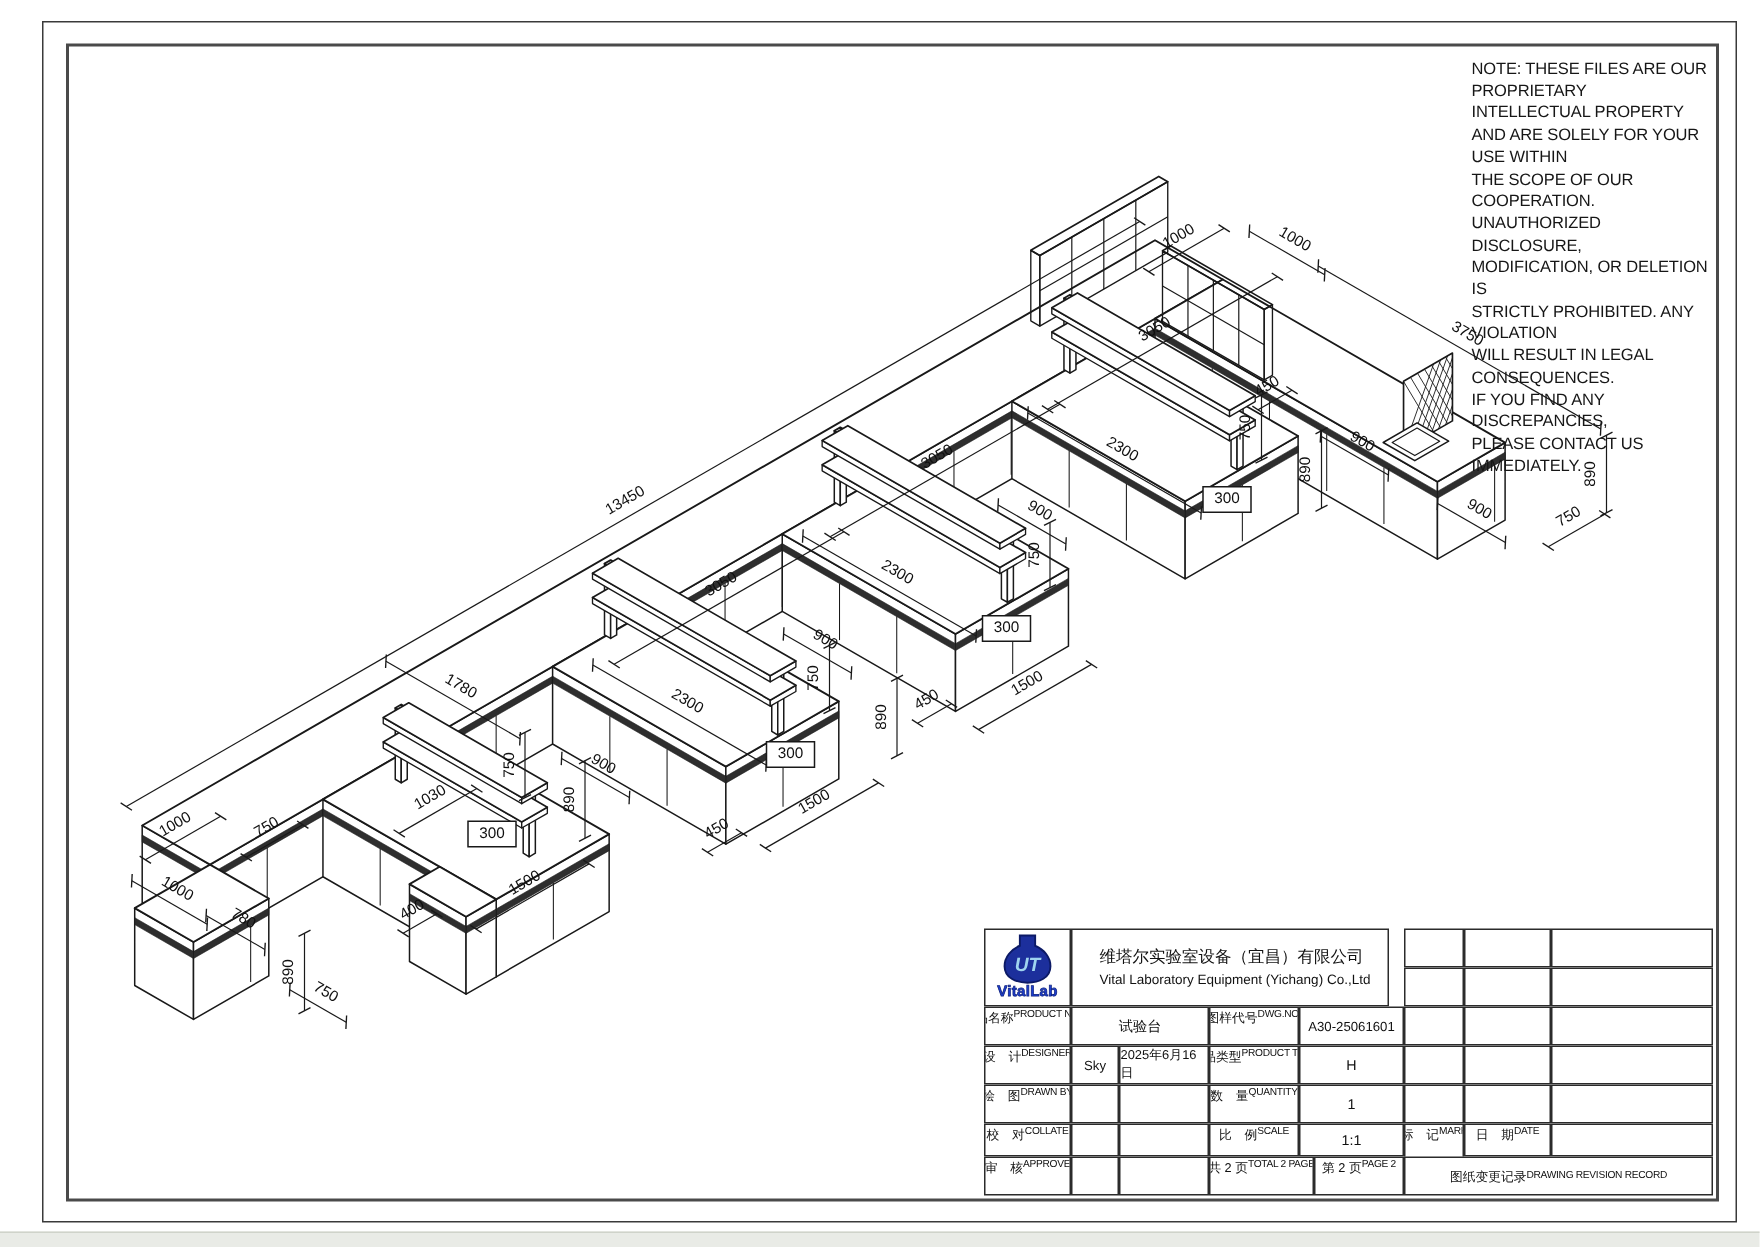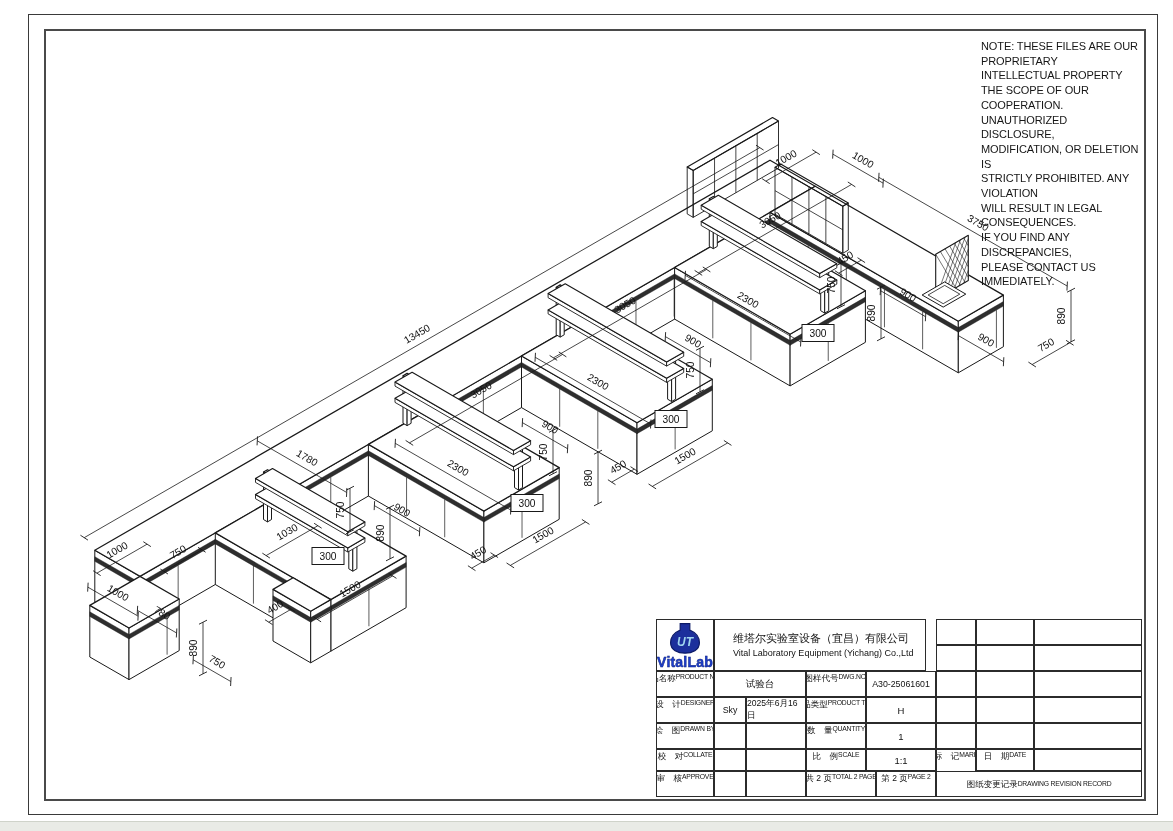--- a/index.html
+++ b/index.html
@@ -15,21 +15,21 @@
   .tb{position:absolute;left:656px;top:619px;width:486px;height:178px;}
   .c{position:absolute;box-sizing:border-box;border:1px solid #2b2b2b;background:#fff;overflow:hidden;}
   .bil{padding:1px 2px;display:flex;flex-direction:row;justify-content:center;}
   .cn{font-size:8.5px;line-height:10px;white-space:nowrap;}
   .en{font-size:6.8px;line-height:8px;white-space:nowrap;letter-spacing:-0.2px;}
   .val{display:flex;align-items:center;justify-content:center;font-size:9.5px;}
   .company{display:flex;flex-direction:column;justify-content:center;padding-left:18px;}
   .company .cn{font-size:11px;line-height:15px;}
   .company .en{font-size:9px;line-height:14px;letter-spacing:0;}
   .logo{display:flex;flex-direction:column;align-items:center;justify-content:flex-start;padding-top:2px;}
-  .logo-text{font-size:14px;font-weight:bold;color:#1d3fd0;-webkit-text-stroke:0.5px #0c1e7a;letter-spacing:0.2px;}
+  .logo-text{font-size:10px;font-weight:bold;color:#1d3fd0;-webkit-text-stroke:0.5px #0c1e7a;letter-spacing:0.2px;}
   .pgrow{display:flex;align-items:center;justify-content:center;}
 </style>
 </head>
 <body>
 
 <div class="page">
   <div class="frame-outer"></div>
   <div class="frame-inner"></div>
 
   <svg id="iso" width="1173" height="831" viewBox="0 0 1173 831">
@@ -354,20 +354,21 @@
         <rect x="655" y="410.5" width="32" height="17" fill="#fff" stroke="#191919" stroke-width="1"></rect>
         <text x="671" y="419" font-size="10.2" text-anchor="middle" dominant-baseline="central" fill="#101010" font-family="Liberation Sans, sans-serif" transform="rotate(0 671 419)">300</text>
         <rect x="802" y="324.5" width="32" height="17" fill="#fff" stroke="#191919" stroke-width="1"></rect>
         <text x="818" y="333" font-size="10.2" text-anchor="middle" dominant-baseline="central" fill="#101010" font-family="Liberation Sans, sans-serif" transform="rotate(0 818 333)">300</text>
       </g>
     </svg>
 
   <div class="note">
     <div>NOTE:  THESE FILES ARE OUR</div>
     <div>PROPRIETARY INTELLECTUAL PROPERTY</div>
+    <div>AND ARE SOLELY FOR YOUR USE WITHIN</div>
     <div>THE SCOPE OF OUR COOPERATION.</div>
     <div>UNAUTHORIZED DISCLOSURE,</div>
     <div>MODIFICATION, OR DELETION IS</div>
     <div>STRICTLY PROHIBITED. ANY VIOLATION</div>
     <div>WILL RESULT IN LEGAL CONSEQUENCES.</div>
     <div>IF YOU FIND ANY DISCREPANCIES,</div>
     <div>PLEASE CONTACT US IMMEDIATELY.</div>
   </div>
 
   <div class="tb">

